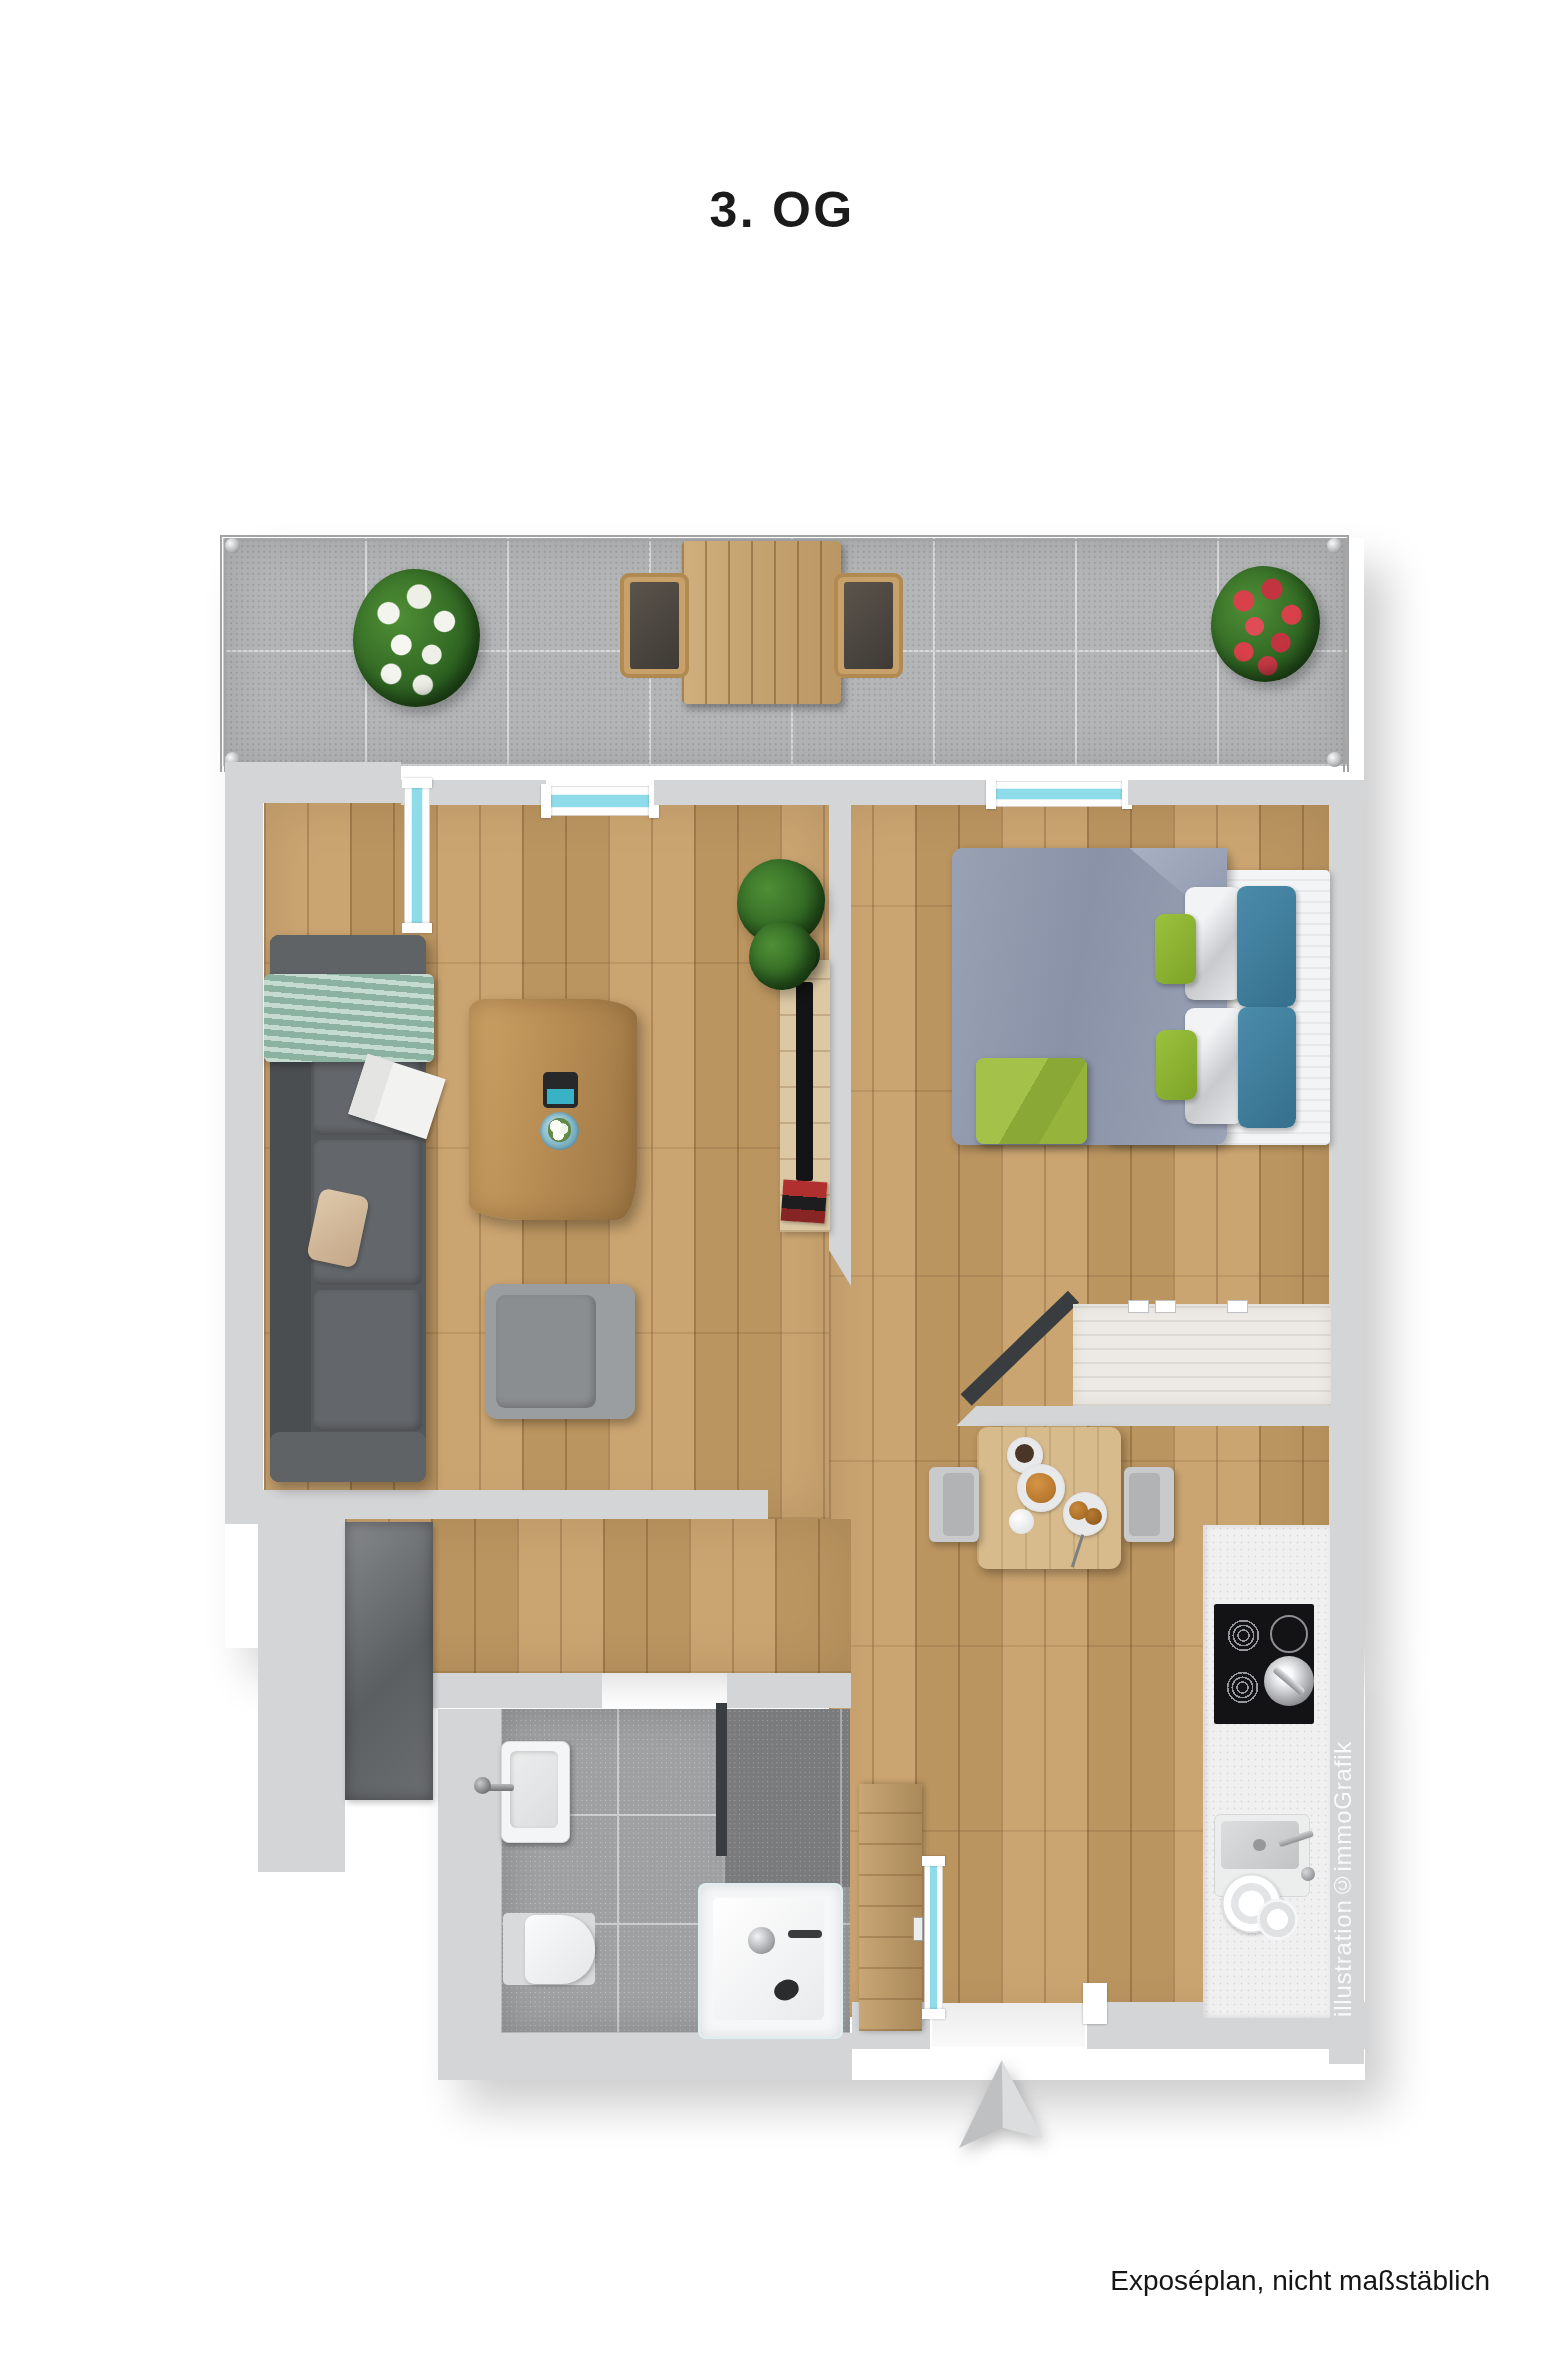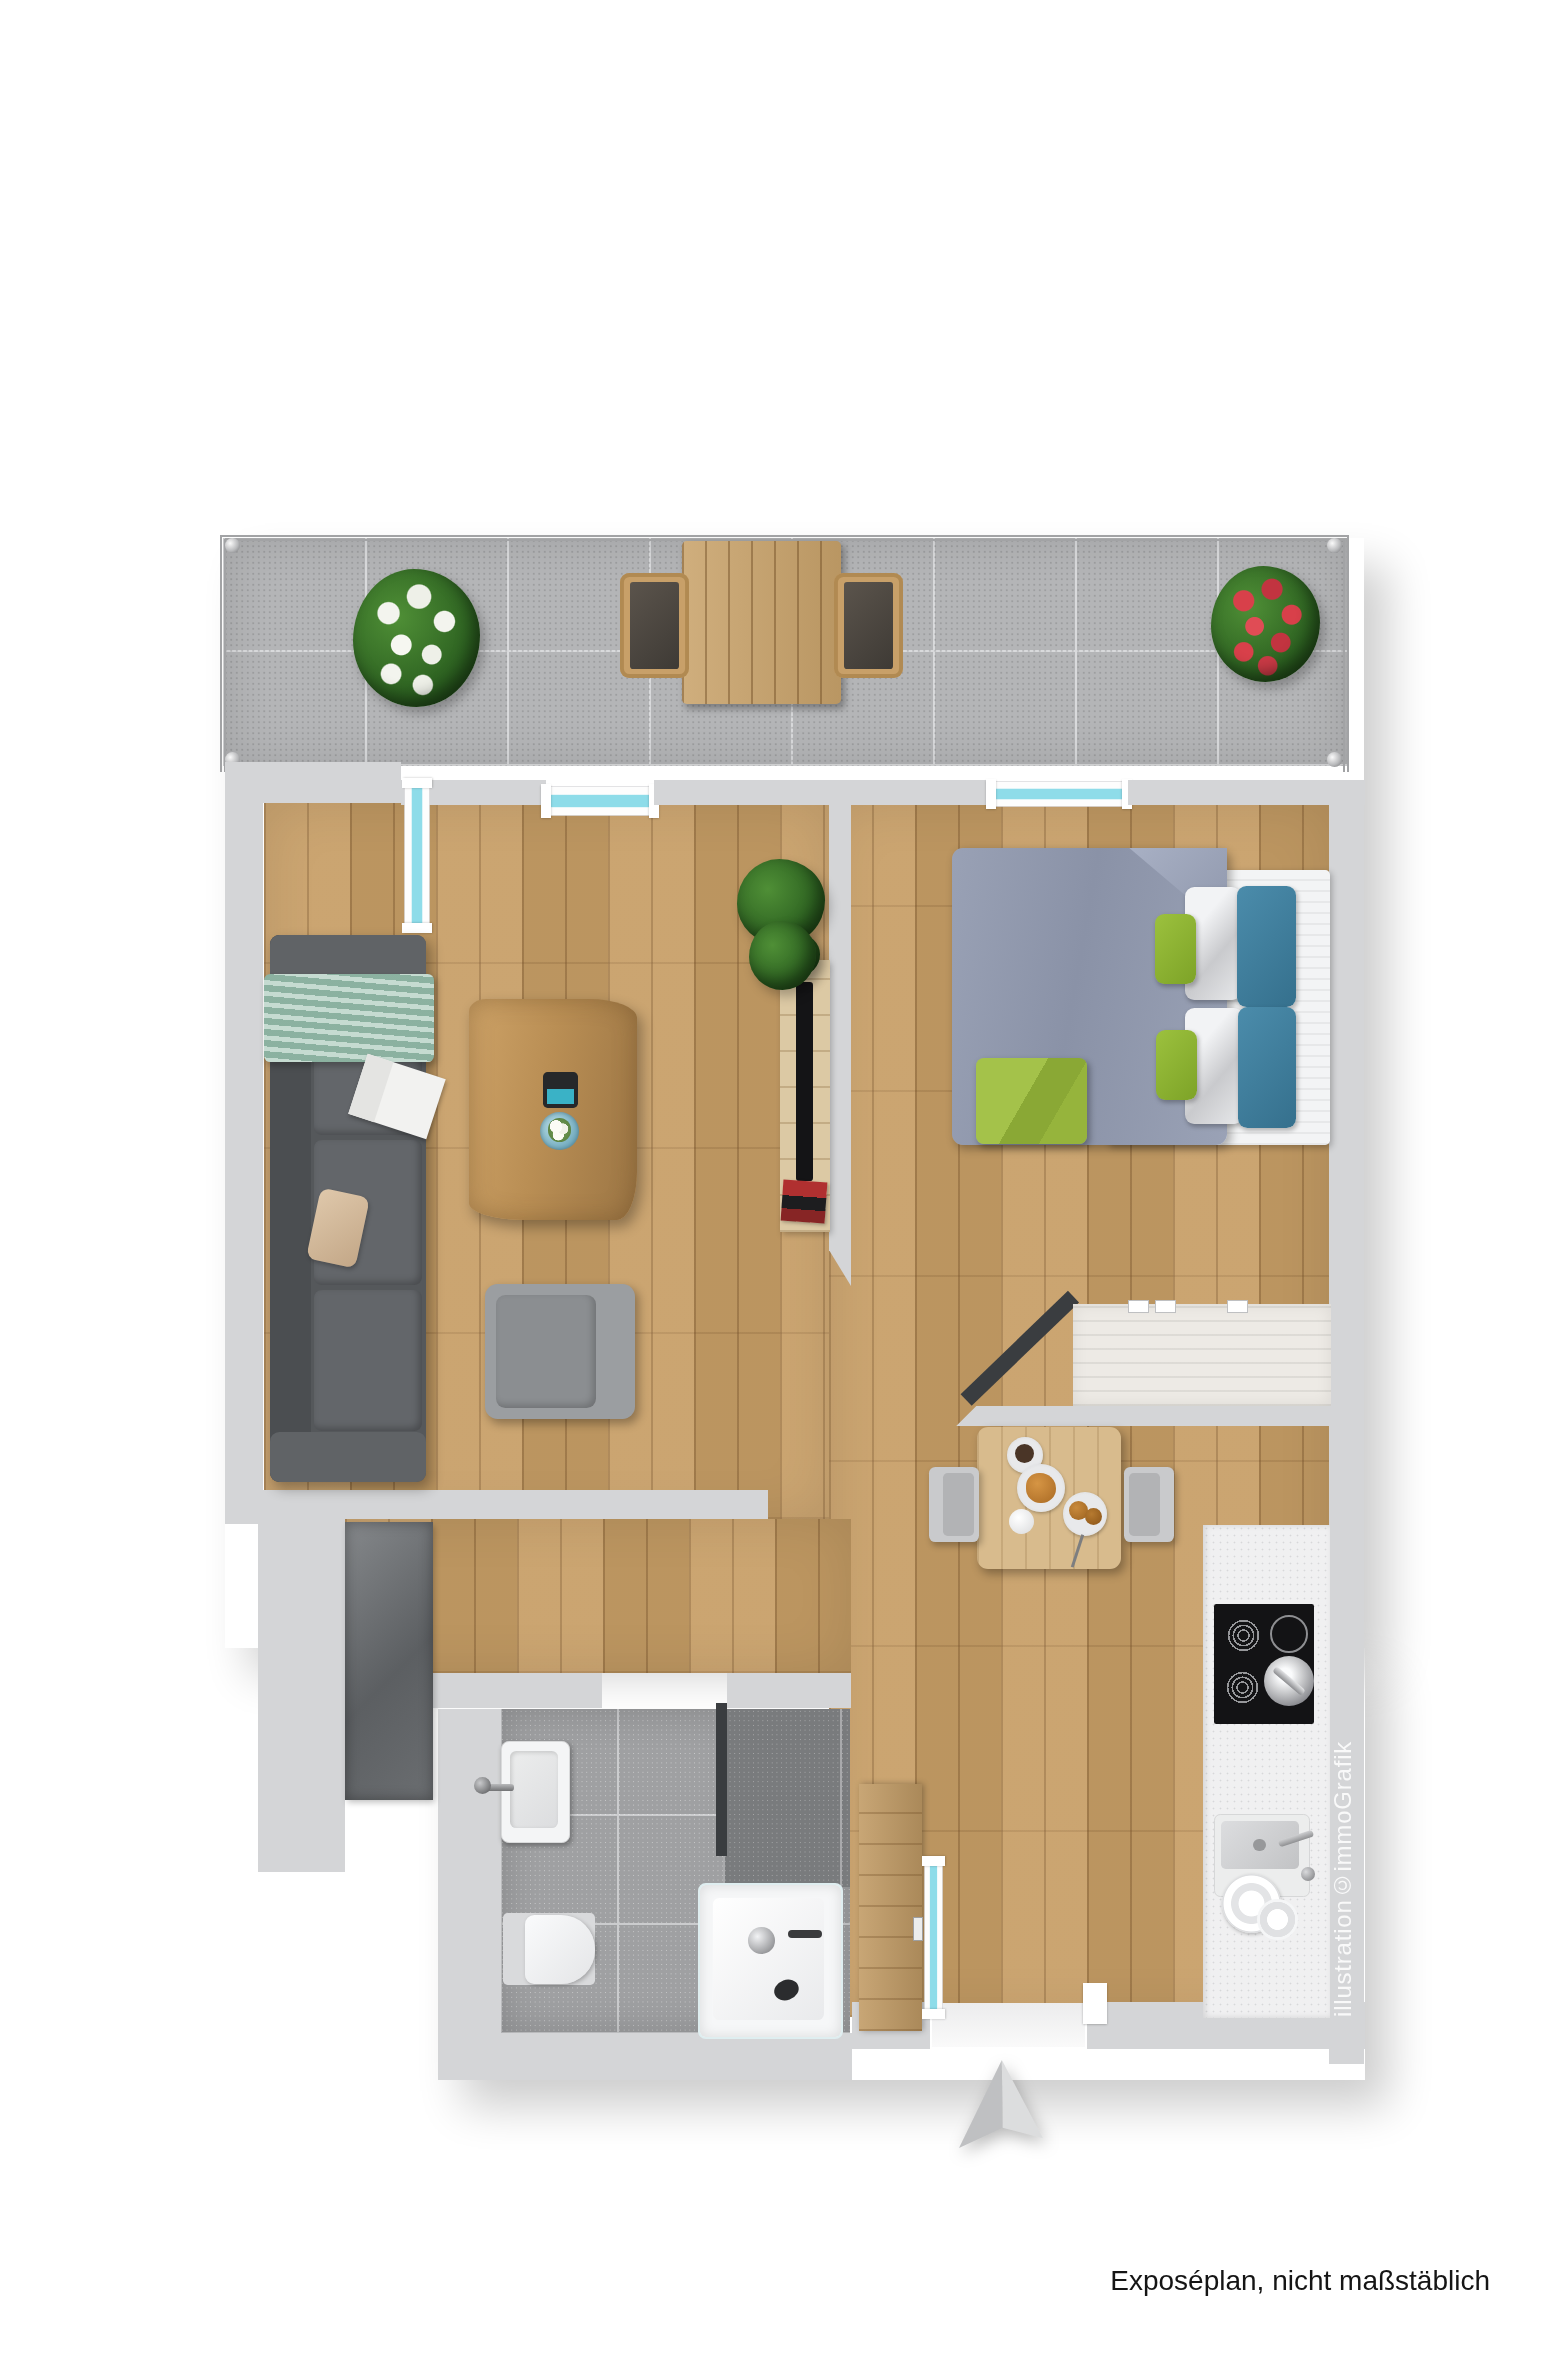--- a/index.html
+++ b/index.html
@@ -63,20 +63,21 @@
   .pillow{position:absolute;border-radius:9.4px;box-shadow:1.6px 2.3px 4.7px rgba(0,0,0,0.25);}
   .watermark{position:absolute;writing-mode:vertical-rl;transform:rotate(180deg);
      font-size:24px;font-weight:300;letter-spacing:0.8px;color:rgba(255,255,255,0.85);}
   .arrow-part{position:absolute;left:0;top:0;width:100%;height:100%;}
 </style>
 </head>
 <body>
 
 <div class="page">
 
+  <div class="title">3. OG</div>
 
   <div class="shadowbox" style="left:225px;top:538px;width:1139px;height:1110px;"></div>
   <div class="shadowbox" style="left:438px;top:1648px;width:927px;height:432px;"></div>
 
   <div class="btile" style="left:223px;top:538px;width:1124px;height:228px;"></div>
   <div class="railing" style="left:220px;top:535px;width:1117px;height:231px;"></div>
   <div class="post" style="left:225px;top:538px;"></div>
   <div class="post" style="left:1327px;top:538px;"></div>
   <div class="post" style="left:225px;top:752px;"></div>
   <div class="post" style="left:1327px;top:752px;"></div>

